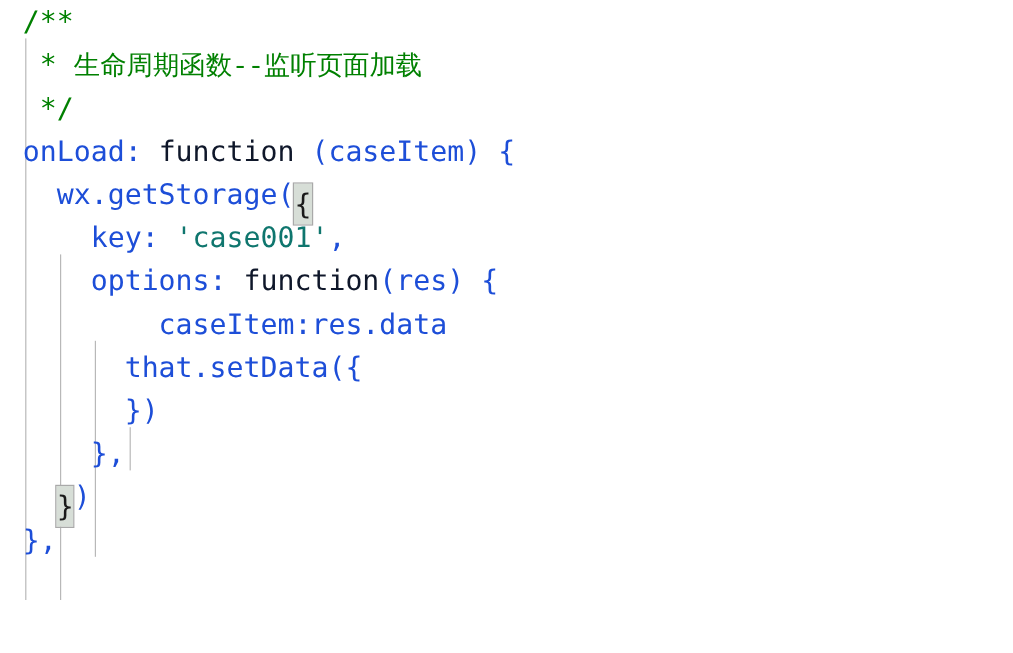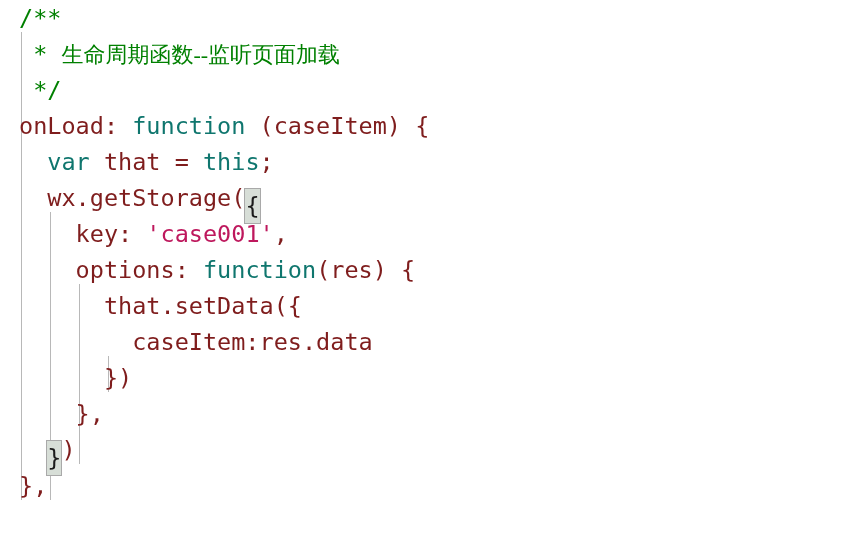--- a/index.html
+++ b/index.html
@@ -54,40 +54,40 @@
     pointer-events: none;
   }
   .guide {
     position: absolute;
     width: 1px;
     background: #b8b8b8;
   }
 
   
   .tok-comment  { color: #008000; }
-  .tok-keyword  { color: #0f766e; }
-  .tok-string   { color: #be185d; }
-  .tok-plain    { color: #7f1d1d; }
+  .tok-keyword  { color: #0f172a; }
+  .tok-string   { color: #0f766e; }
+  .tok-plain    { color: #1d4ed8; }
 
   
   .bracket-match {
     background: #d7ded7;
     outline: 1px solid #a9a9a9;
     outline-offset: 0px;
     padding: 0 0px;
     display: inline-block;
     line-height: 34px;
     height: 34px;
     vertical-align: -8px;
     color: #1a1a1a;
   }
 
   
   .cjk {
-    font-family: Liberation Serif, serif;
+    font-family: Liberation Mono, monospace;
     font-size: 22px;
   }
 </style>
 </head>
 <body>
 
 <div id="editor">
 
   <div class="guides">
       <div class="guide" style="left: 21px; top: 32px; height: 108px; background: rgb(184, 184, 184);"></div>
@@ -95,25 +95,24 @@
       <div class="guide" style="left: 50px; top: 212px; height: 288px; background: rgb(184, 184, 184);"></div>
       <div class="guide" style="left: 79px; top: 284px; height: 180px; background: rgb(184, 184, 184);"></div>
       <div class="guide" style="left: 108px; top: 356px; height: 36px; background: rgb(184, 184, 184);"></div>
     </div>
 
   <div class="code-surface">
       <div class="code-line"><span class="tok-comment">/**</span></div>
       <div class="code-line"><span class="tok-comment"> * </span><span class="tok-comment cjk">生命周期函数--监听页面加载</span></div>
       <div class="code-line"><span class="tok-comment"> */</span></div>
       <div class="code-line"><span class="tok-plain">onLoad: </span><span class="tok-keyword">function</span><span class="tok-plain"> (caseItem) {</span></div>
-      <div class="code-line"><span class="tok-plain">  </span><span class="tok-keyword">var</span><span class="tok-plain"> that = </span><span class="tok-keyword">this</span><span class="tok-plain">;</span></div>
       <div class="code-line"><span class="tok-plain">  wx.getStorage(</span><span class="bracket-match">{</span></div>
       <div class="code-line"><span class="tok-plain">    key: </span><span class="tok-string">'case001'</span><span class="tok-plain">,</span></div>
       <div class="code-line"><span class="tok-plain">    options: </span><span class="tok-keyword">function</span><span class="tok-plain">(res) {</span></div>
+      <div class="code-line"><span class="tok-plain">        caseItem:res.data</span></div>
       <div class="code-line"><span class="tok-plain">      that.setData({</span></div>
-      <div class="code-line"><span class="tok-plain">        caseItem:res.data</span></div>
       <div class="code-line"><span class="tok-plain">      })</span></div>
       <div class="code-line"><span class="tok-plain">    },</span></div>
       <div class="code-line"><span class="tok-plain">  </span><span class="bracket-match">}</span><span class="tok-plain">)</span></div>
       <div class="code-line"><span class="tok-plain">},</span></div>
     </div>
 
 </div>
 
 </body></html>

